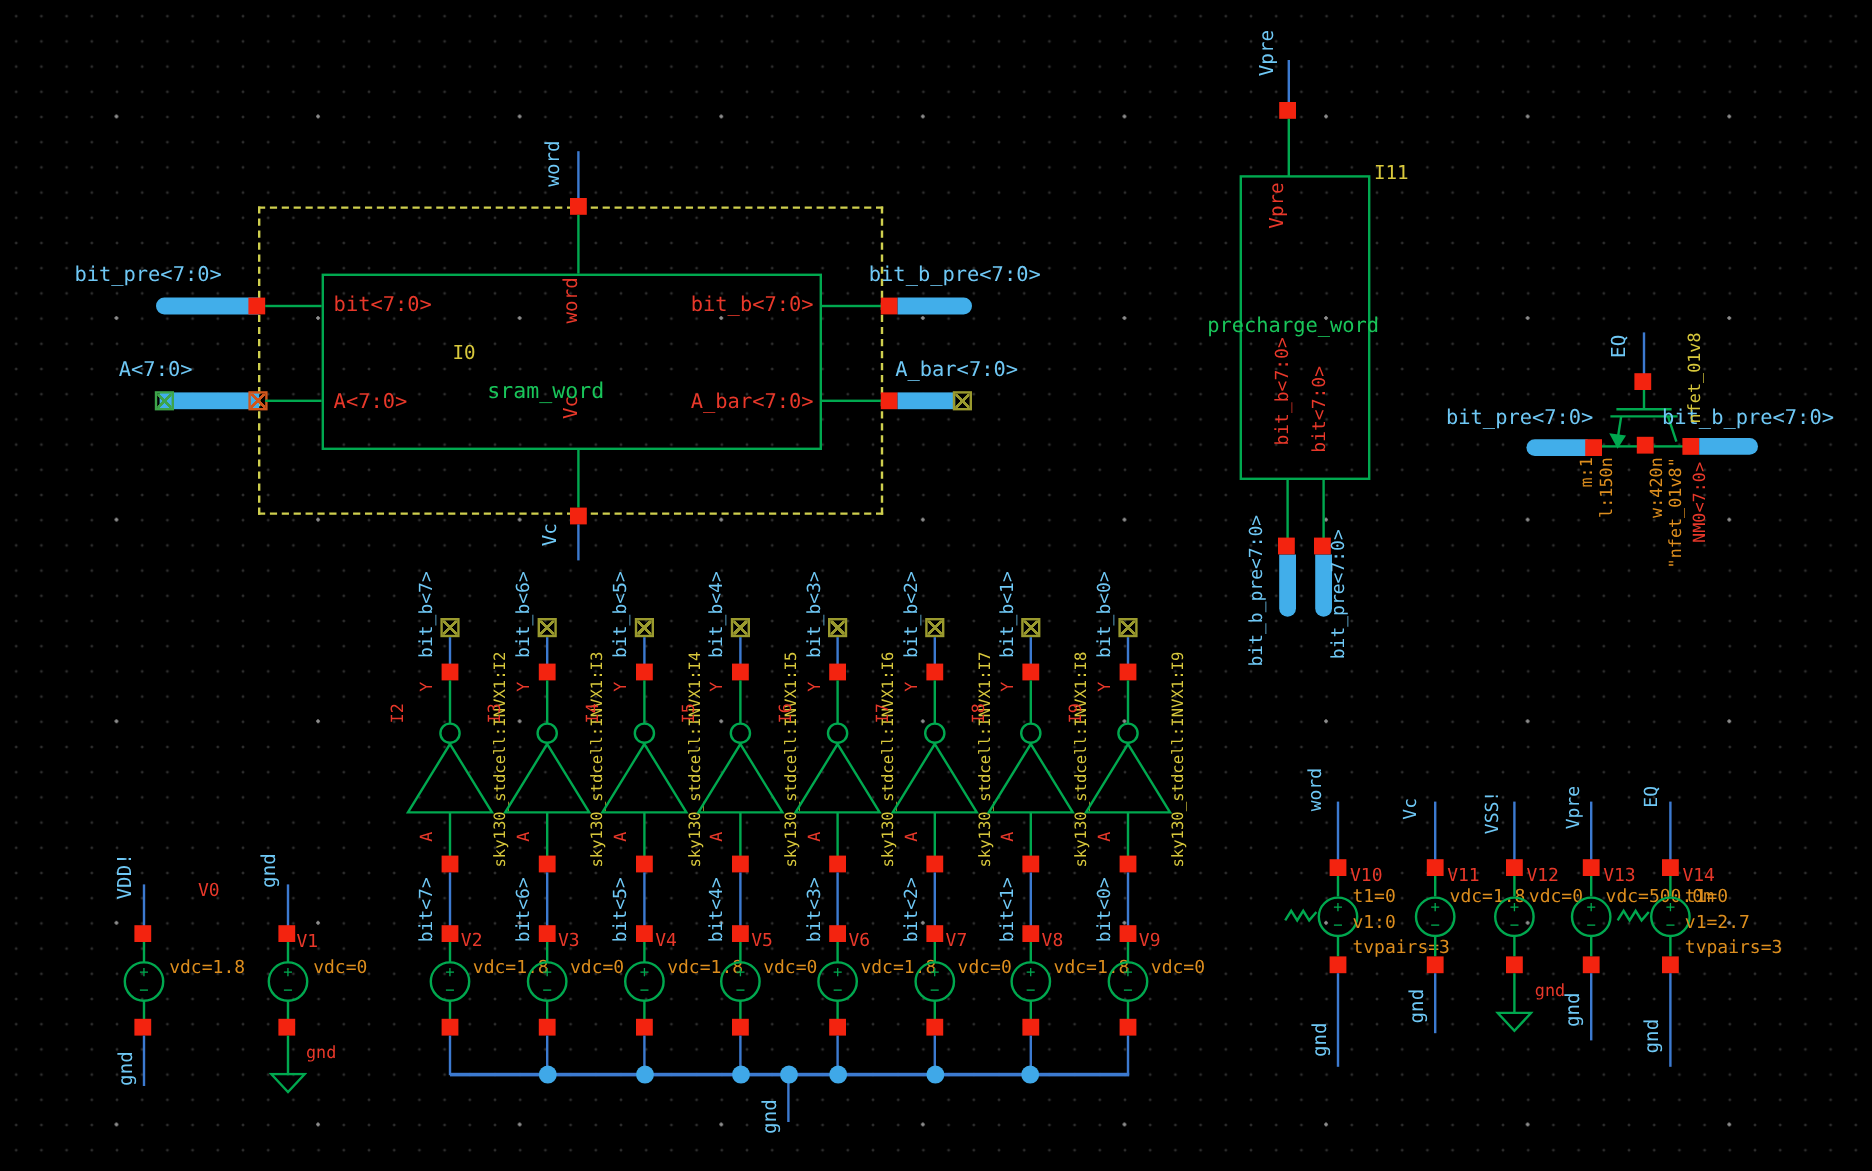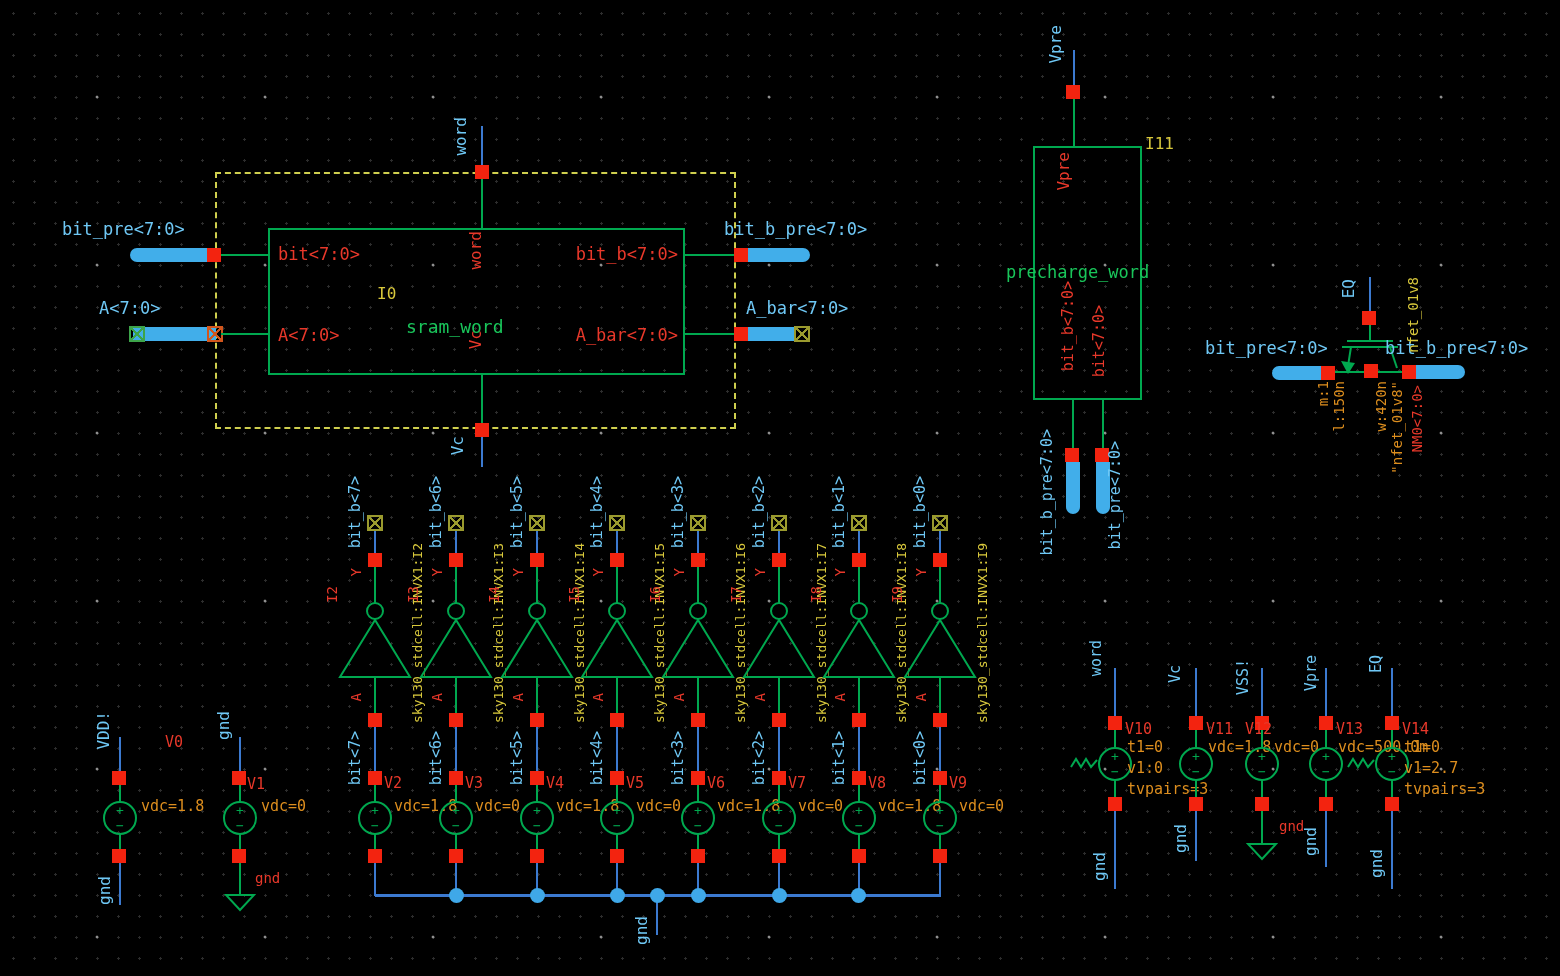--- a/index.html
+++ b/index.html
@@ -388,21 +388,21 @@
     <div class="wv g" style="left: 1195px; top: 730px; height: 17px;"></div>
     <div class="vsrc" style="left: 1179px; top: 747px;"></div>
     <div class="lbl s15 c-org" style="left: 1208px; top: 740px;">vdc=1.8</div>
     <div class="wv g" style="left: 1195px; top: 780px; height: 17px;"></div>
     <div class="pin" style="left: 1189px; top: 797px;"></div>
     <div class="wv b" style="left: 1195px; top: 811px; height: 50px;"></div>
     <div class="lbl vlbl c-net" style="left: 1173px; top: 824px;">gnd</div>
     <div class="lbl vlbl s15 c-net" style="left: 1236px; top: 659px;">VSS!</div>
     <div class="wv b" style="left: 1261px; top: 668px; height: 49px;"></div>
     <div class="pin" style="left: 1255px; top: 716px;"></div>
-    <div class="lbl s15 c-red" style="left: 1245px; top: 722px; text-align: center;">V12</div>
+    <div class="lbl s15 c-red" style="left: 1272px; top: 722px; text-align: center;">V12</div>
     <div class="wv g" style="left: 1261px; top: 730px; height: 17px;"></div>
     <div class="vsrc" style="left: 1245px; top: 747px;"></div>
     <div class="lbl s15 c-org" style="left: 1274px; top: 740px;">vdc=0</div>
     <div class="wv g" style="left: 1261px; top: 780px; height: 17px;"></div>
     <div class="pin" style="left: 1255px; top: 797px;"></div>
     <div class="wv g" style="left: 1261px; top: 811px; height: 33px;"></div>
     <div class="sym" style="left: 1246px; top: 843px; width: 32px; height: 18px;"><svg width="32" height="18" viewBox="0 0 32 18">
         <polygon points="2,1 30,1 16,16" fill="none" stroke="#00a84f" stroke-width="2"></polygon>
       </svg></div>
     <div class="lbl s14 c-red" style="left: 1279px; top: 819px;">gnd</div>

